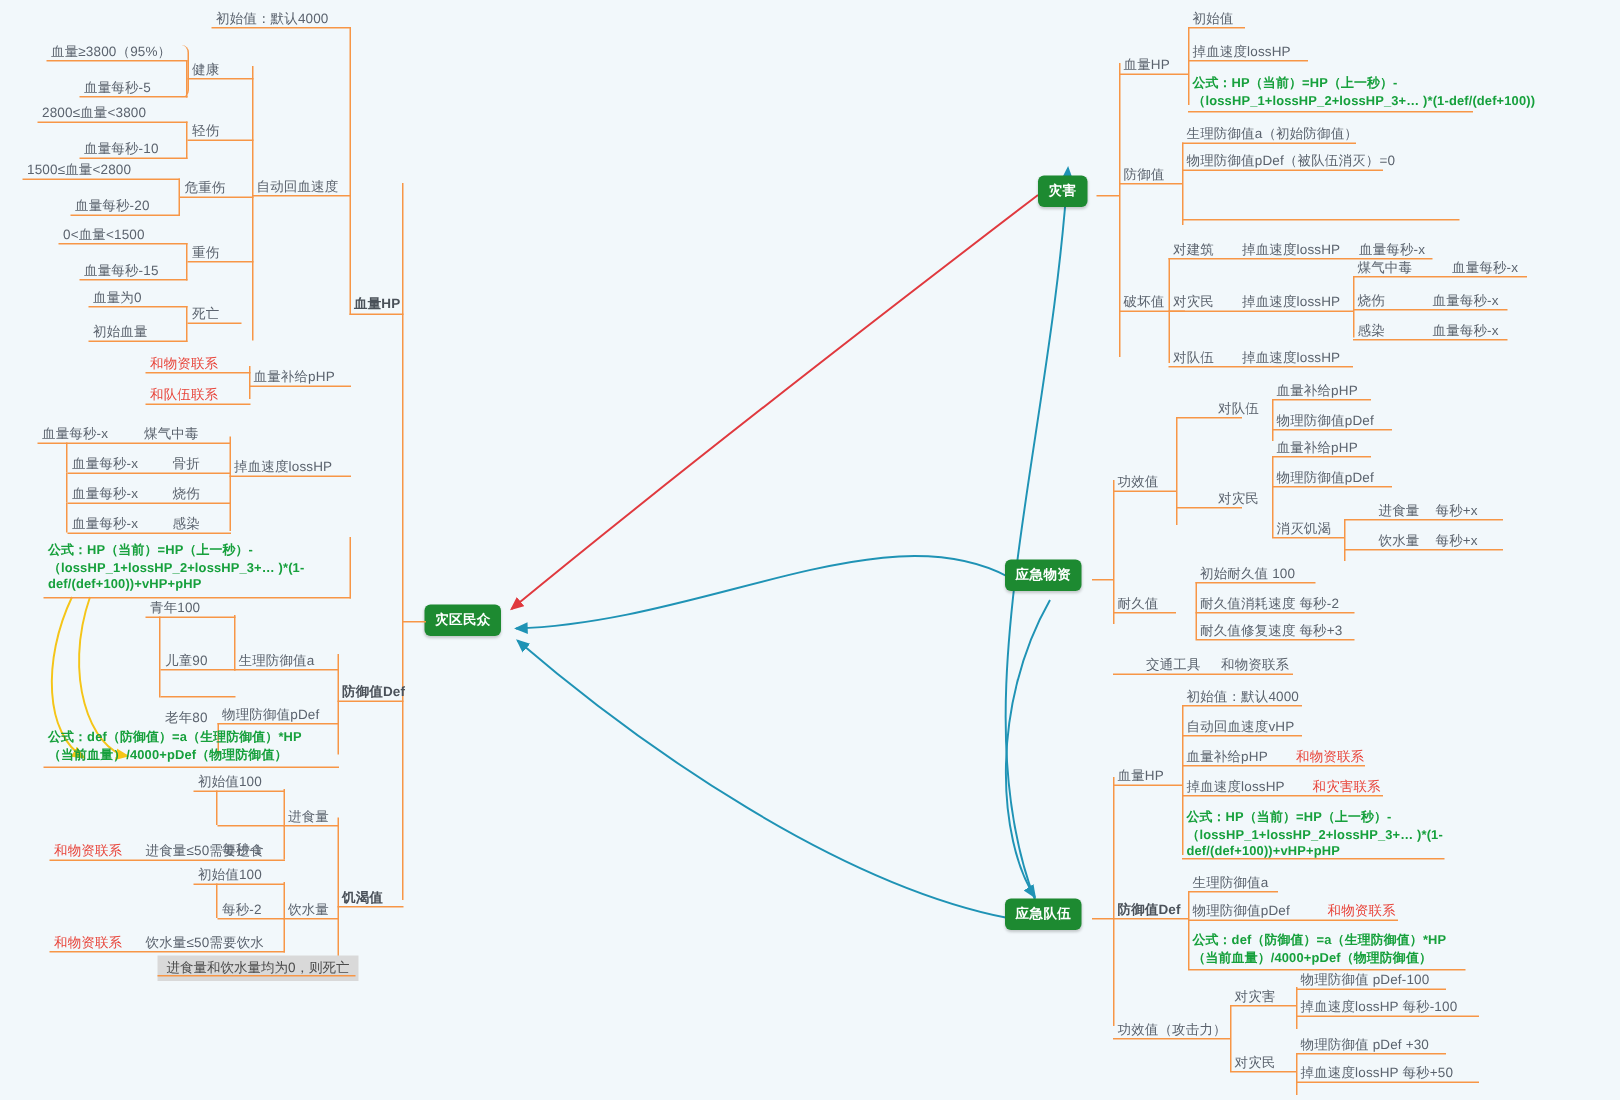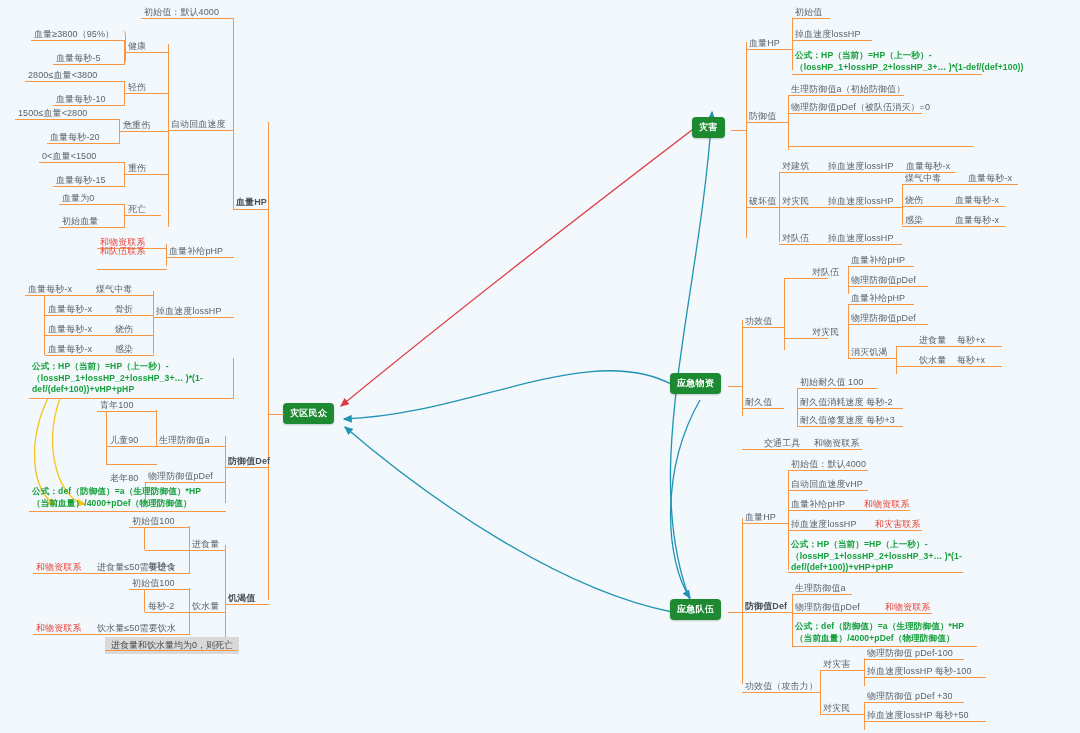--- a/index.html
+++ b/index.html
@@ -149,21 +149,21 @@
   <div class="ul" style="left:59px;top:204px;width:66px;"></div>
   <div class="n" style="left:62px;top:215px;">初始血量</div>
   <div class="ul" style="left:59px;top:227px;width:66px;"></div>
   <div class="vl" style="left:124px;top:204px;height:24px;"></div>
 
   <div class="n" style="left:169px;top:245px;">血量补给pHP</div>
   <div class="ul" style="left:166px;top:257px;width:68px;"></div>
   <div class="vl" style="left:166px;top:244px;height:22px;"></div>
   <div class="n red" style="left:100px;top:236px;">和物资联系</div>
   <div class="ul" style="left:97px;top:248px;width:70px;"></div>
-  <div class="n red" style="left:100px;top:245px;text-align:right;">和队伍联系</div>
+  <div class="n red" style="left:100px;top:257px;text-align:right;">和队伍联系</div>
   <div class="ul" style="left:97px;top:269px;width:70px;"></div>
 
   <div class="n" style="left:156px;top:305px;">掉血速度lossHP</div>
   <div class="ul" style="left:153px;top:317px;width:81px;"></div>
   <div class="vl" style="left:153px;top:291px;height:63px;"></div>
 
   <div class="n" style="left:96px;top:283px;">煤气中毒</div>
   <div class="n" style="left:28px;top:283px;">血量每秒-x</div>
   <div class="ul" style="left:25px;top:295px;width:129px;"></div>
 

